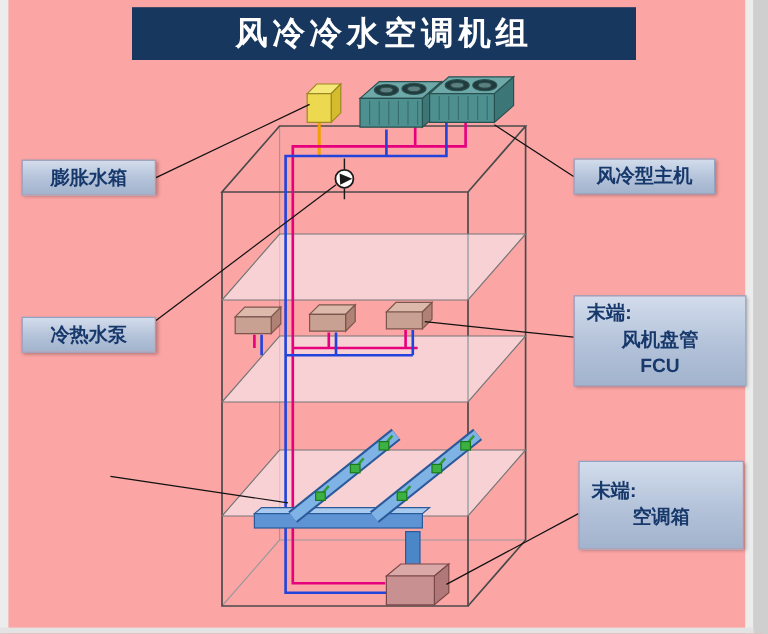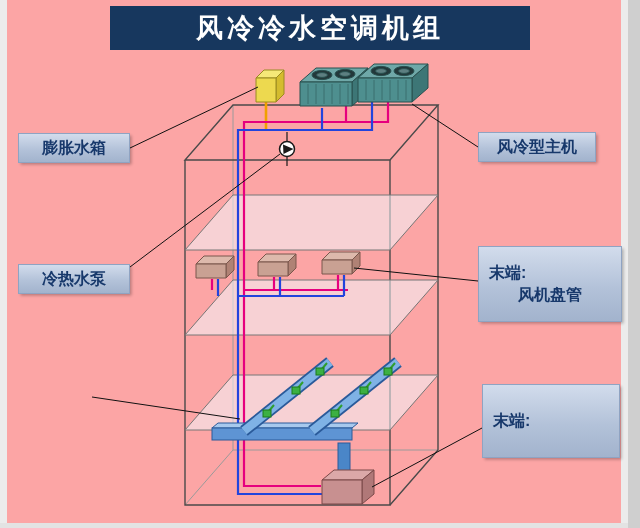--- a/index.html
+++ b/index.html
@@ -183,19 +183,21 @@
   </div>
 
 
   <div class="lbl lbl-chiller">
     <span>风冷型主机</span>
   </div>
 
   <div class="lbl lbl-fcu lbl-multi">
     <div class="l-left">末端:</div>
     <div class="l-center">风机盘管</div>
+    <div class="l-center">FCU</div>
   </div>
 
   <div class="lbl lbl-ahu lbl-multi">
     <div class="l-left">末端:</div>
+    <div class="l-center">空调箱</div>
   </div>
 
 </div>
 
 </body></html>

